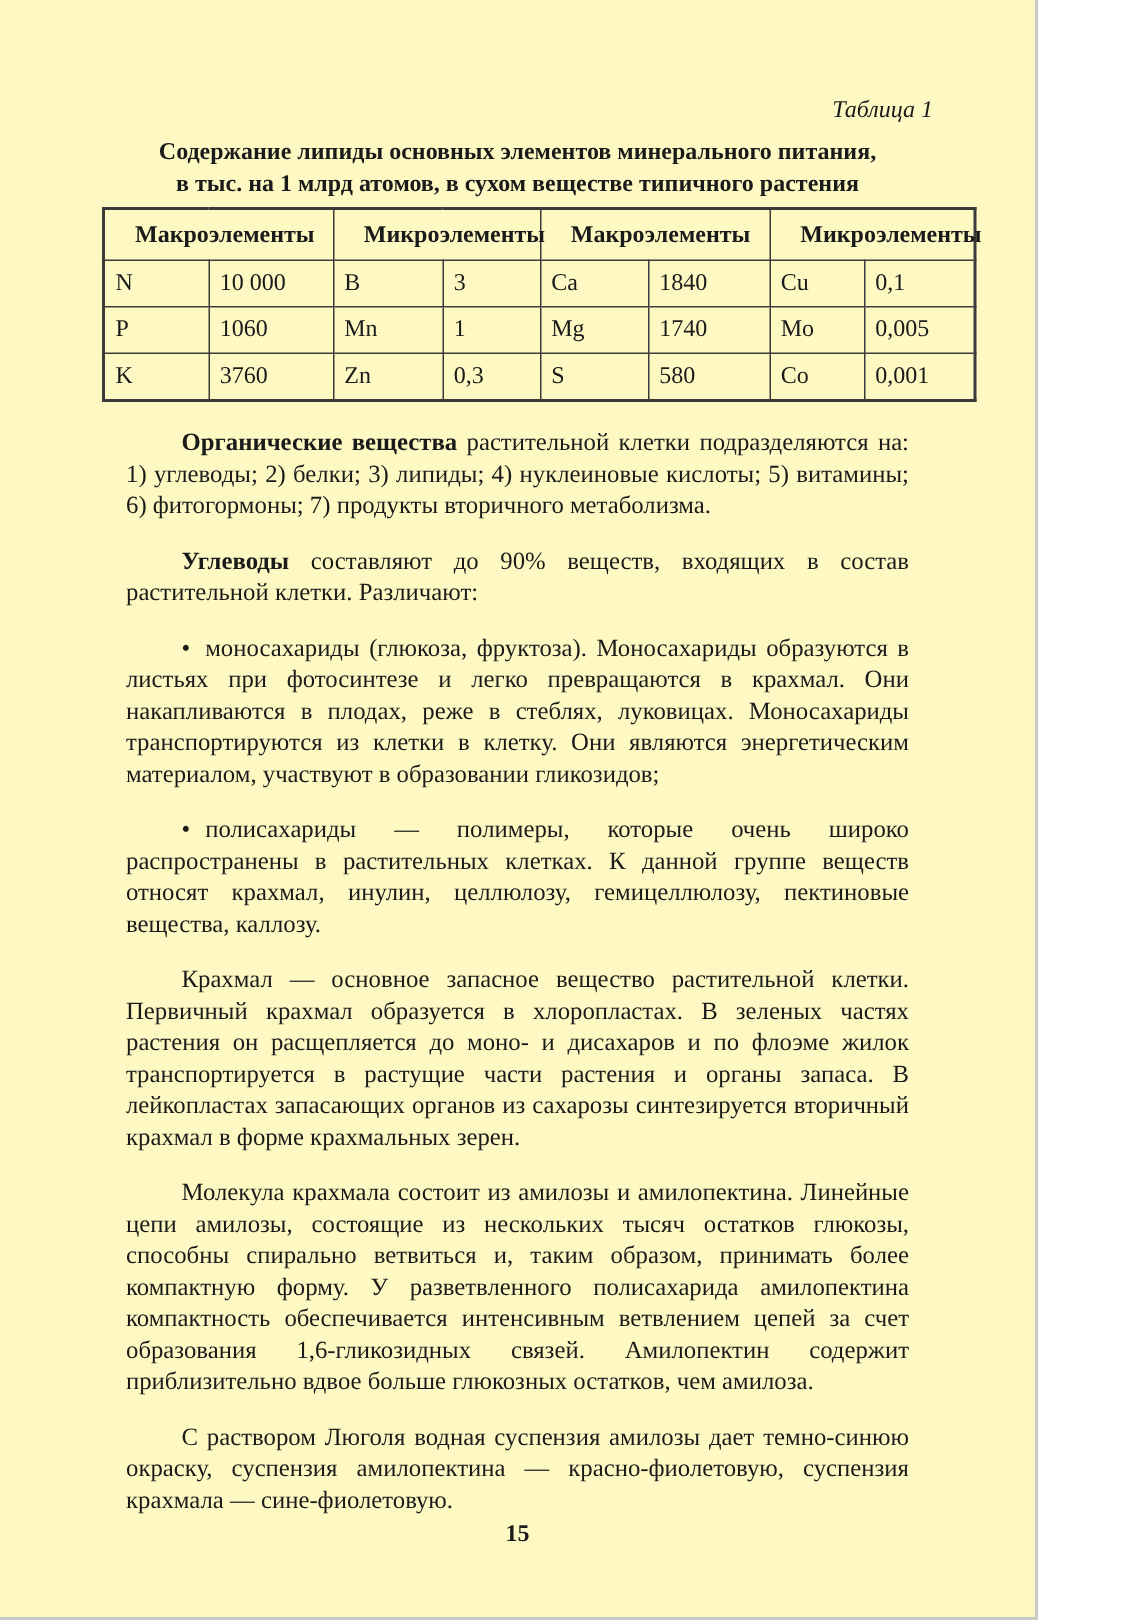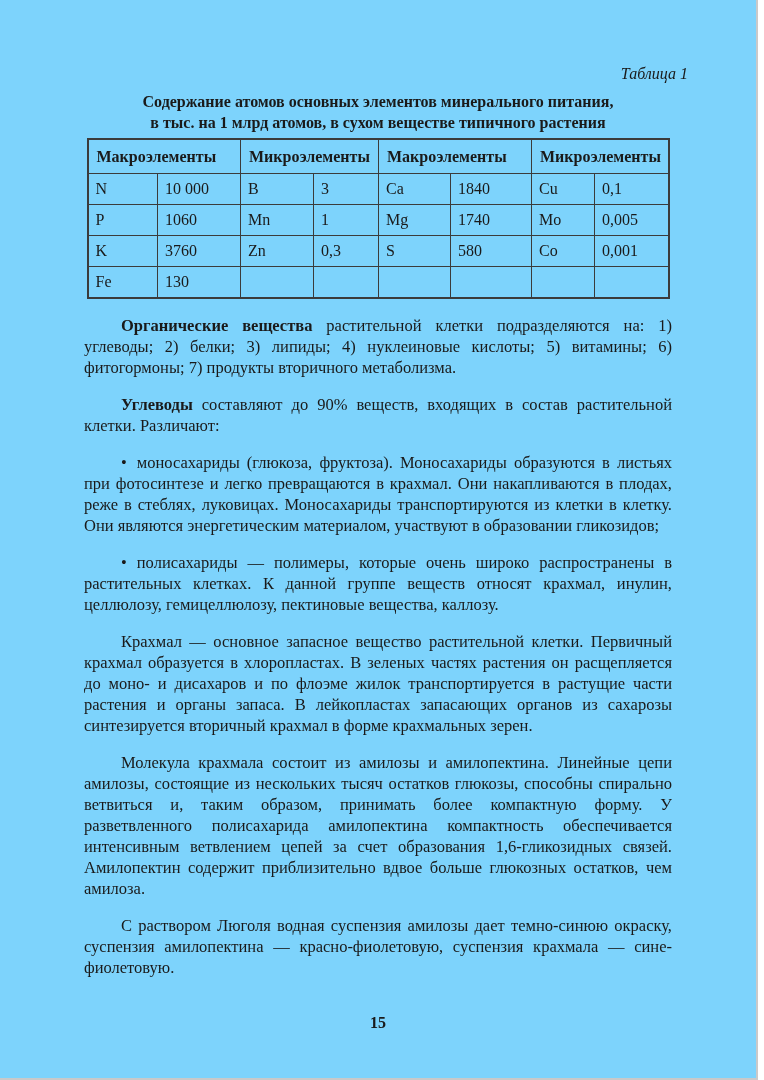--- a/index.html
+++ b/index.html
@@ -1,21 +1,21 @@
 <!DOCTYPE html>
 <html><head>
 <meta charset="utf-8">
 <style>
   html, body { margin: 0; padding: 0; background: #ffffff; }
   .page {
     position: relative;
-    width: 758px;
+    width: 692px;
     height: 1080px;
     box-sizing: border-box;
-    background: #7dd3fc;
+    background: #fef9c3;
     color: #1a1a1a;
     font-family: "Liberation Serif", "DejaVu Serif", serif;
     padding: 0 68px;
     overflow: hidden;
     border-right: 2px solid #c9c9c9;
     border-bottom: 2px solid #c9c9c9;
   }
   .table-caption {
     margin-top: 64px;
     text-align: right;
@@ -36,23 +36,23 @@
     width: 581px;
     margin: 5px auto 0 auto;
     font-size: 16px;
   }
   table.minerals, table.minerals th, table.minerals td {
     border: 1px solid #3b3b3b;
   }
   table.minerals { border-width: 2px; }
   table.minerals th {
     font-weight: bold;
-    text-align: left;
+    text-align: right;
     height: 31px;
-    padding: 1px 8px;
+    padding: 1px 20px;
     vertical-align: middle;
   }
   table.minerals td {
     height: 28px;
     padding: 1px 2px 1px 7px;
     text-align: left;
     vertical-align: middle;
   }
   .body-text {
     margin-top: 10px;
@@ -77,21 +77,21 @@
   }
 </style>
 </head>
 <body>
 
 <div class="page">
 
   <div class="table-caption">Таблица 1</div>
 
   <div class="table-title">
-    <div>Содержание атомов основных элементов минерального питания,</div>
+    <div>Содержание липиды основных элементов минерального питания,</div>
     <div>в тыс. на 1 млрд атомов, в сухом веществе типичного растения</div>
   </div>
 
   <table class="minerals">
     <colgroup>
       <col style="width:70px">
         <col style="width:83px">
       <col style="width:73px">
         <col style="width:65px">
       <col style="width:72px">
@@ -131,30 +131,20 @@
       <tr>
         <td>K</td>
         <td>3760</td>
         <td>Zn</td>
         <td>0,3</td>
         <td>S</td>
         <td>580</td>
         <td>Co</td>
         <td>0,001</td>
       </tr>
-      <tr>
-        <td>Fe</td>
-        <td>130</td>
-        <td></td>
-        <td></td>
-        <td></td>
-        <td></td>
-        <td></td>
-        <td></td>
-      </tr>
     </tbody>
   </table>
 
   <div class="body-text">
     <p><span class="lead">Органические вещества</span><span> растительной клетки подразделяются на: 1) углеводы; 2) белки; 3) липиды; 4) нуклеиновые кислоты; 5) витамины; 6) фитогормоны; 7) продукты вторичного метаболизма.</span></p>
     <p><span class="lead">Углеводы</span><span> составляют до 90% веществ, входящих в состав растительной клетки. Различают:</span></p>
     <p><span class="bullet-glyph">•</span><span>моносахариды (глюкоза, фруктоза). Моносахариды образуются в листьях при фотосинтезе и легко превращаются в крахмал. Они накапливаются в плодах, реже в стеблях, луковицах. Моносахариды транспортируются из клетки в клетку. Они являются энергетическим материалом, участвуют в образовании гликозидов;</span></p>
     <p><span class="bullet-glyph">•</span><span>полисахариды — полимеры, которые очень широко распространены в растительных клетках. К данной группе веществ относят крахмал, инулин, целлюлозу, гемицеллюлозу, пектиновые вещества, каллозу.</span></p>
     <p><span>Крахмал — основное запасное вещество растительной клетки. Первичный крахмал образуется в хлоропластах. В зеленых частях растения он расщепляется до моно- и дисахаров и по флоэме жилок транспортируется в растущие части растения и органы запаса. В лейкопластах запасающих органов из сахарозы синтезируется вторичный крахмал в форме крахмальных зерен.</span></p>
     <p><span>Молекула крахмала состоит из амилозы и амилопектина. Линейные цепи амилозы, состоящие из нескольких тысяч остатков глюкозы, способны спирально ветвиться и, таким образом, принимать более компактную форму. У разветвленного полисахарида амилопектина компактность обеспечивается интенсивным ветвлением цепей за счет образования 1,6-гликозидных связей. Амилопектин содержит приблизительно вдвое больше глюкозных остатков, чем амилоза.</span></p>

